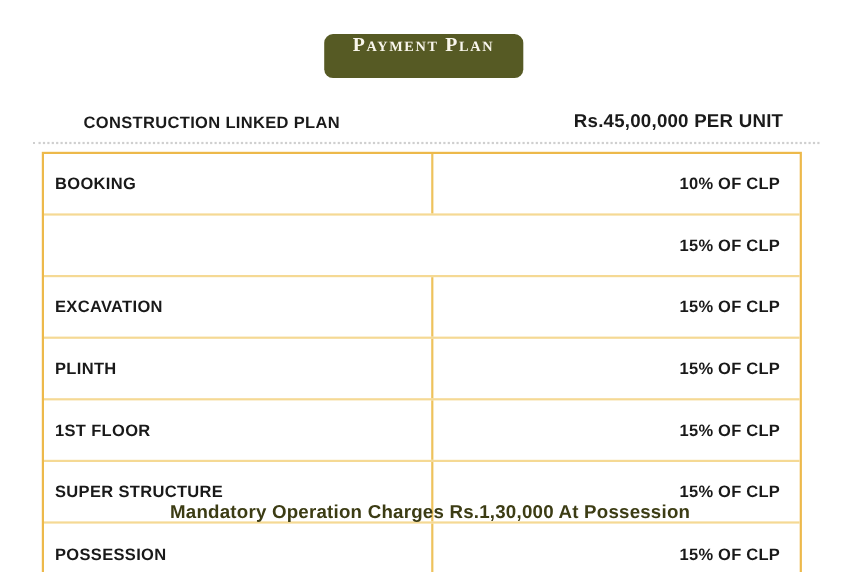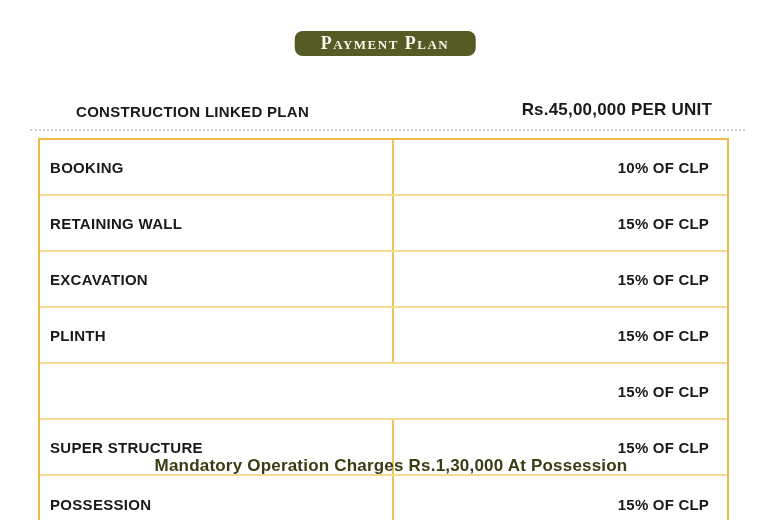--- a/index.html
+++ b/index.html
@@ -6,25 +6,25 @@
   body{
     width:770px;height:520px;
     background:#ffffff;
     font-family:"Liberation Sans",sans-serif;
     position:relative;
     overflow:hidden;
   }
   .title-badge{
     position:absolute;
     top:31px;left:50%;transform:translateX(-50%);
-    height:25px;
+    height:40px;
     padding:0 26px;
     border-radius:8px;
     background:#565a24;
-    display:flex;align-items:center;justify-content:center;
+    display:flex;justify-content:center;
   }
   .title-badge .badge-text{
     font-family:"Liberation Serif",serif;
     font-variant:small-caps;
     font-weight:bold;
     font-size:18px;
     letter-spacing:1.5px;
     color:#f9f6ec;
     line-height:1;
     padding-bottom:2px;
@@ -104,32 +104,32 @@
 <div class="plan-header-right">Rs.45,00,000 PER UNIT</div>
 
 <div class="dotted-separator"></div>
 
 <div class="payment-table">
   <div class="payment-row">
     <div class="cell-label">BOOKING</div>
     <div class="cell-value">10% OF CLP</div>
   </div>
   <div class="payment-row">
-    <div class="cell-label">RETAINING WALL</div>
     <div class="cell-value">15% OF CLP</div>
   </div>
   <div class="payment-row">
     <div class="cell-label">EXCAVATION</div>
     <div class="cell-value">15% OF CLP</div>
   </div>
   <div class="payment-row">
     <div class="cell-label">PLINTH</div>
     <div class="cell-value">15% OF CLP</div>
   </div>
   <div class="payment-row">
+    <div class="cell-label">1ST FLOOR</div>
     <div class="cell-value">15% OF CLP</div>
   </div>
   <div class="payment-row">
     <div class="cell-label">SUPER STRUCTURE</div>
     <div class="cell-value">15% OF CLP</div>
   </div>
   <div class="payment-row">
     <div class="cell-label">POSSESSION</div>
     <div class="cell-value">15% OF CLP</div>
   </div>

